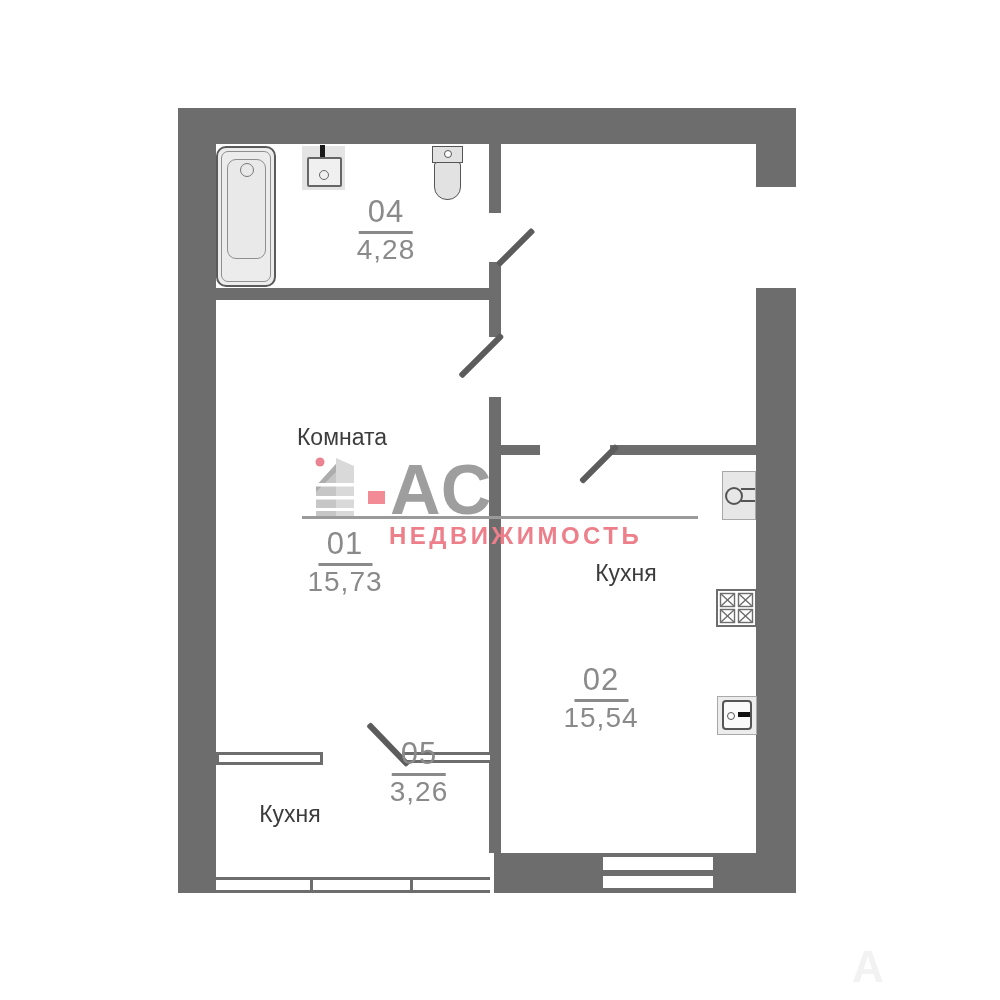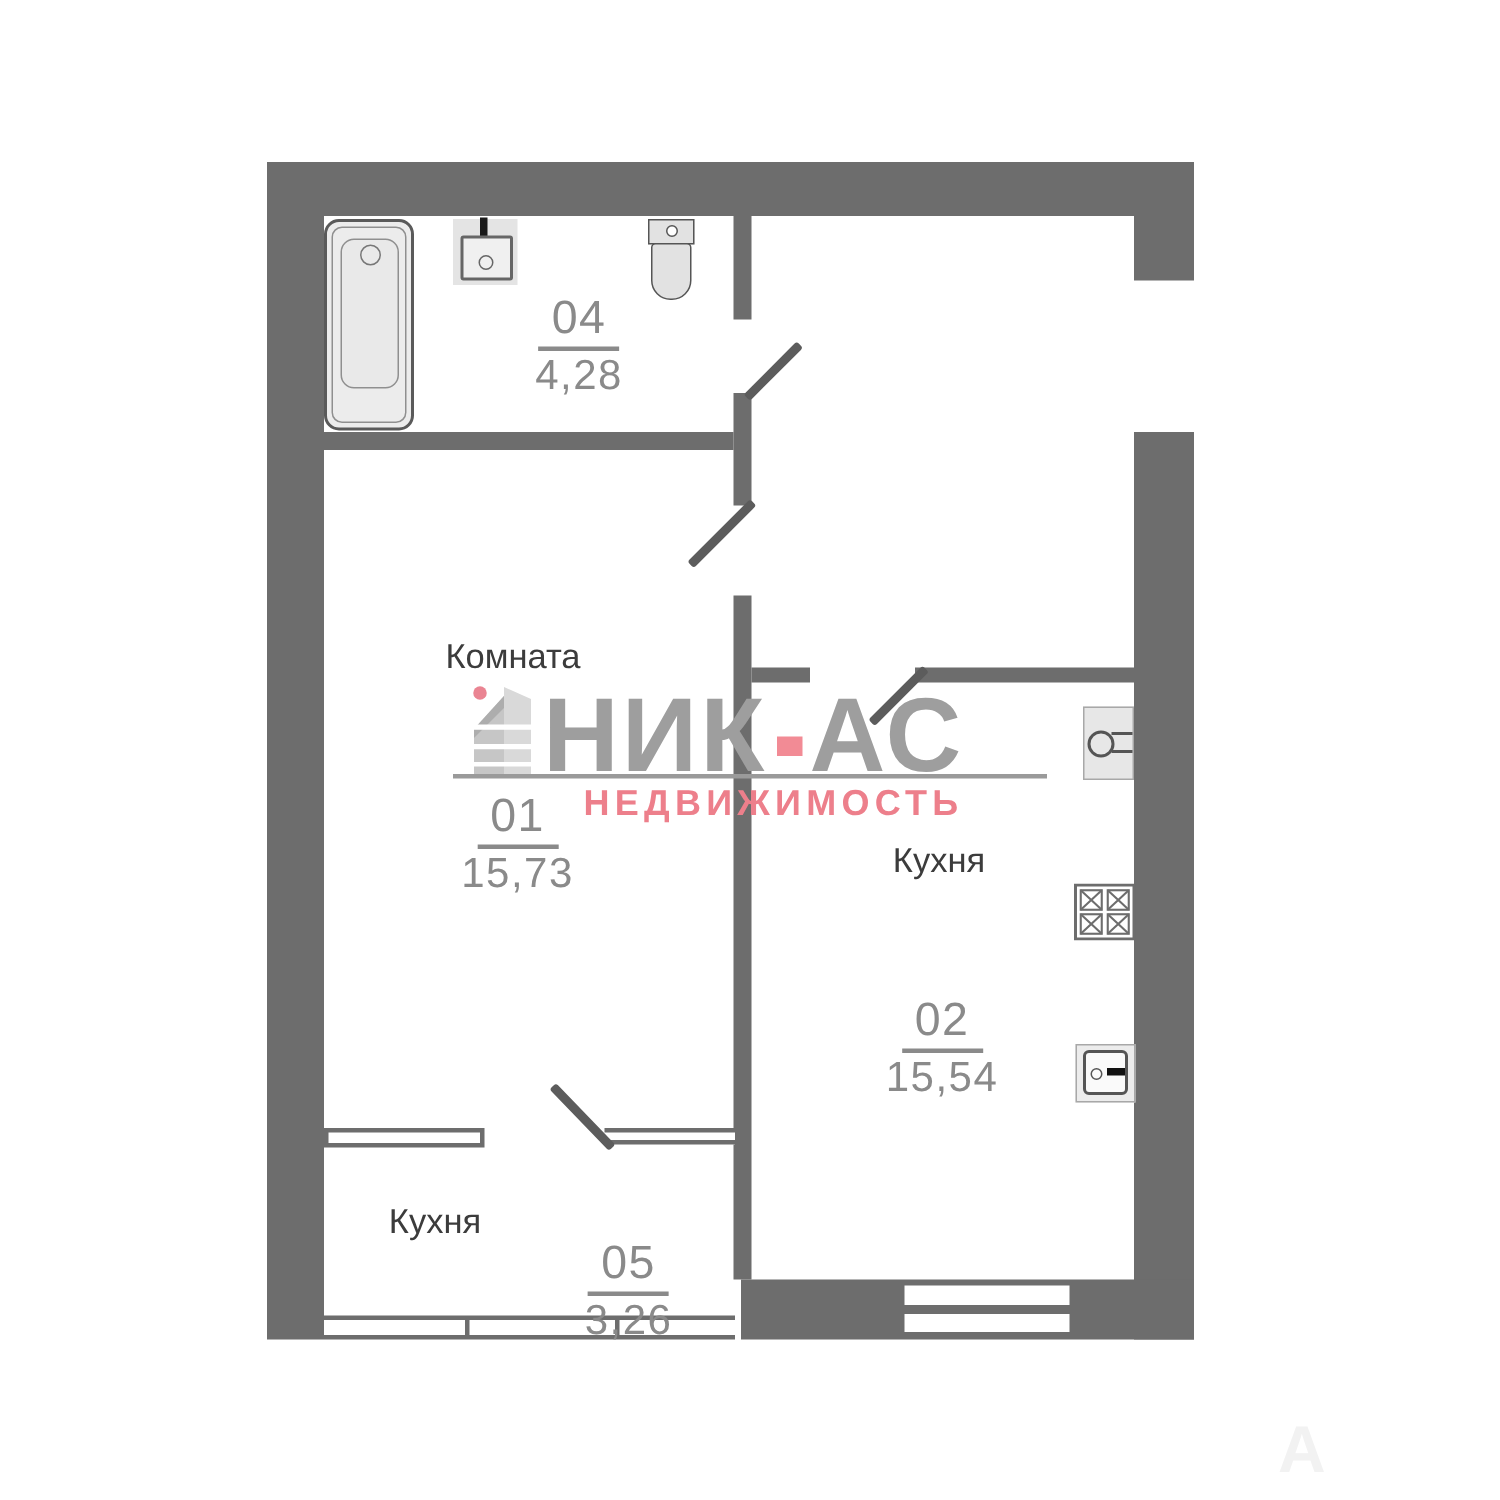--- a/index.html
+++ b/index.html
@@ -165,46 +165,45 @@
   <div class="tag" style="left:386px;top:196px">
     <div class="num">04</div>
     <div class="bar"></div>
     <div class="area">4,28</div>
   </div>
   <div class="tag" style="left:345px;top:528px">
     <div class="num">01</div>
     <div class="bar"></div>
     <div class="area">15,73</div>
   </div>
-  <div class="tag" style="left:628px;top:664px">
+  <div class="tag" style="left:601px;top:664px">
     <div class="num">02</div>
     <div class="bar"></div>
     <div class="area">15,54</div>
   </div>
-  <div class="tag" style="left:419px;top:826px">
+  <div class="tag" style="left:419px;top:738px">
     <div class="num">05</div>
     <div class="bar"></div>
     <div class="area">3,26</div>
   </div>
 
   <div class="roomlabel" style="left:342px;top:424px">Комната</div>
   <div class="roomlabel" style="left:626px;top:560px">Кухня</div>
   <div class="roomlabel" style="left:290px;top:801px">Кухня</div>
 
   <svg class="bldg" width="58" height="68" viewBox="0 0 58 68">
     <polygon points="10,34 30,12 30,64 10,64" fill="#c6c6c6"></polygon>
     <polygon points="30,6 48,14 48,64 30,64" fill="#d9d9d9"></polygon>
     <polygon points="10,34 30,12 30,20 10,40" fill="#adadad"></polygon>
     <rect x="10" y="31" width="38" height="3.5" fill="#ffffff"></rect>
     <rect x="10" y="44" width="38" height="3.5" fill="#ffffff"></rect>
     <rect x="10" y="56" width="38" height="3" fill="#ffffff"></rect>
     <circle cx="14" cy="10" r="4.5" fill="#ea8492"></circle>
   </svg>
   <div class="brand">
-    <span>НИК</span>
     <span class="sq"></span>
     <span>АС</span>
   </div>
   <div class="logo-rule"></div>
   <div class="tagline">НЕДВИЖИМОСТЬ</div>
 
   <div class="faint">А А</div>
 
 </div>
 

